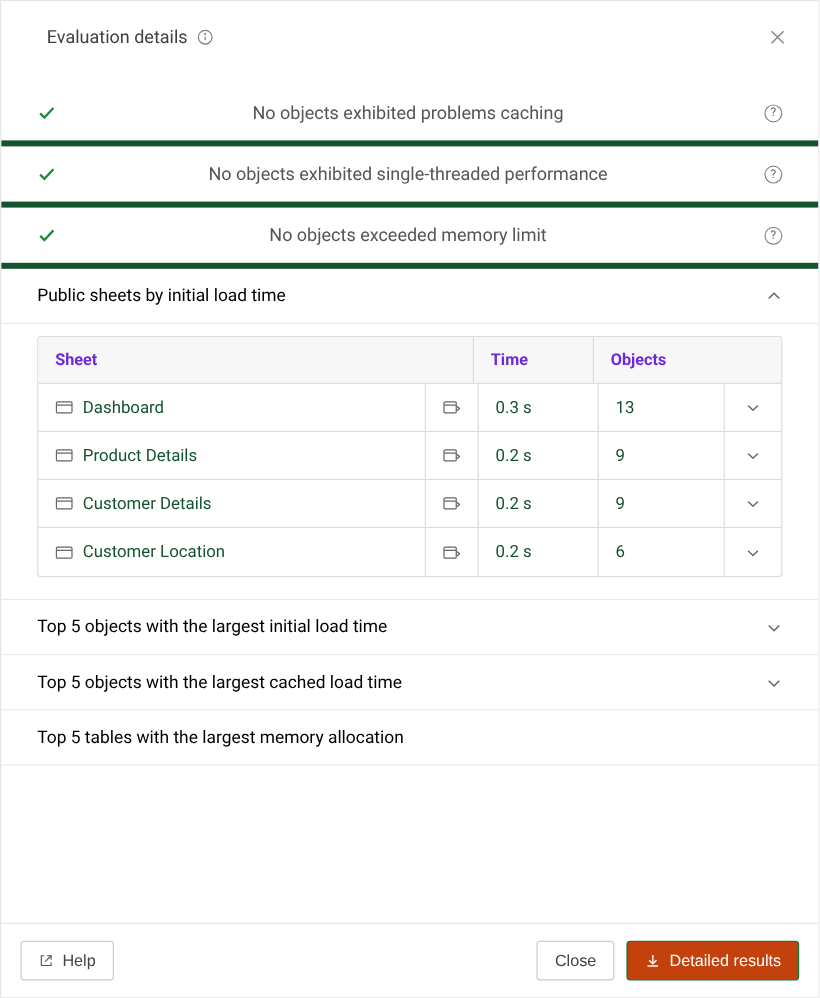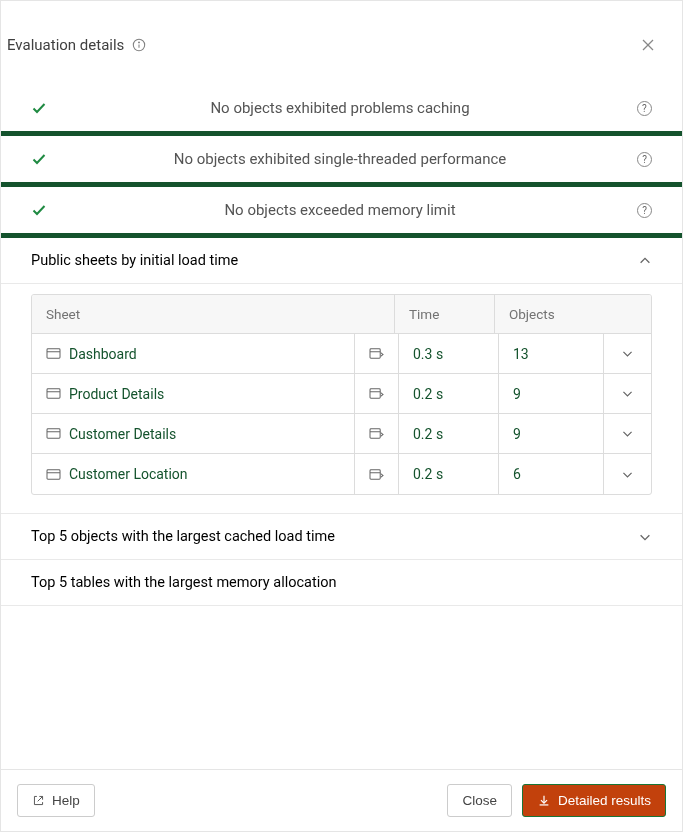--- a/index.html
+++ b/index.html
@@ -15,23 +15,22 @@
     .dialog {
       width: 683px;
       height: 832px;
       border: 1px solid #e5e5e5;
       display: flex;
       flex-direction: column;
     }
     .dialog-header {
       display: flex;
       align-items: center;
-      padding: 18px 22px 16px 6px;
+      padding: 18px 22px 16px 38px;
       justify-content: space-between;
-      margin-top: 14px;
     }
     .dialog-title-wrap {
       display: flex;
       align-items: center;
       gap: 8px;
     }
     .dialog-title { font-size: 15px; color: #404040; font-weight: 400; }
     .info-circle {
       width: 14px; height: 14px; display: inline-flex; align-items: center; justify-content: center;
     }
@@ -122,21 +121,21 @@
       display: flex;
       align-items: center;
       gap: 8px;
       color: #14532d;
     }
     .cell-sheet { flex: 0 0 322px; }
     .cell-action { flex: 0 0 40px; border-left: 1px solid #dcdcdc; justify-content: center; cursor: pointer; }
     .cell-time { flex: 0 0 100px; border-left: 1px solid #dcdcdc; }
     .cell-objects { flex: 1; border-left: 1px solid #dcdcdc; }
     .cell-expand { flex: 0 0 48px; border-left: 1px solid #dcdcdc; justify-content: center; cursor: pointer; }
-    .table-head .cell { font-weight: 400; color: #737373; font-size: 13.5px; }
+    .table-head .cell { font-weight: 700; color: #6d28d9; font-size: 13.5px; }
     .table-head .cell-sheet { flex: 0 0 362px; }
     .footer {
       display: flex;
       align-items: center;
       justify-content: space-between;
       padding: 14px 16px;
       border-top: 1px solid #e5e5e5;
     }
     .footer-left, .footer-right { display: flex; gap: 10px; align-items: center; }
     .btn {
@@ -315,20 +314,26 @@
                 <svg width="13" height="13" viewBox="0 0 16 16">
                   <path d="M3 6 L8 11 L13 6" stroke="#666" stroke-width="1.5" fill="none"></path>
                 </svg>
               </div>
             </div>
           </div>
       </div>
     </div>
 
 
+    <div class="section-header">
+      <span>Top 5 objects with the largest initial load time</span>
+      <svg class="chevron" width="14" height="14" viewBox="0 0 16 16">
+          <path d="M3 6 L8 11 L13 6" stroke="#666" stroke-width="1.5" fill="none"></path>
+        </svg>
+    </div>
 
     <div class="section-header">
       <span>Top 5 objects with the largest cached load time</span>
       <svg class="chevron" width="14" height="14" viewBox="0 0 16 16">
           <path d="M3 6 L8 11 L13 6" stroke="#666" stroke-width="1.5" fill="none"></path>
         </svg>
     </div>
 
     <div class="section-header">
       <span>Top 5 tables with the largest memory allocation</span>

